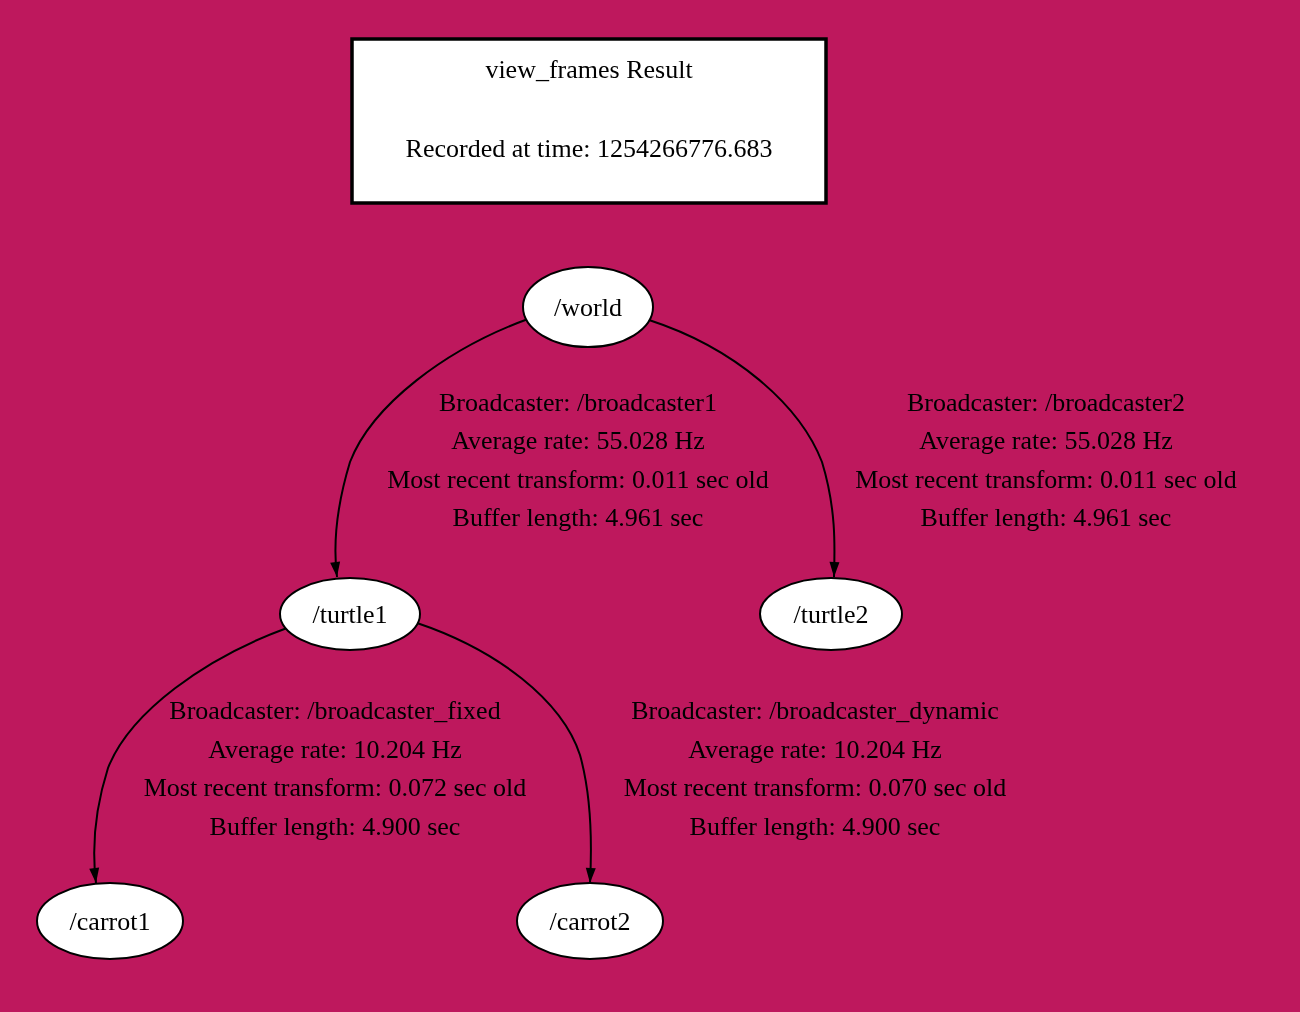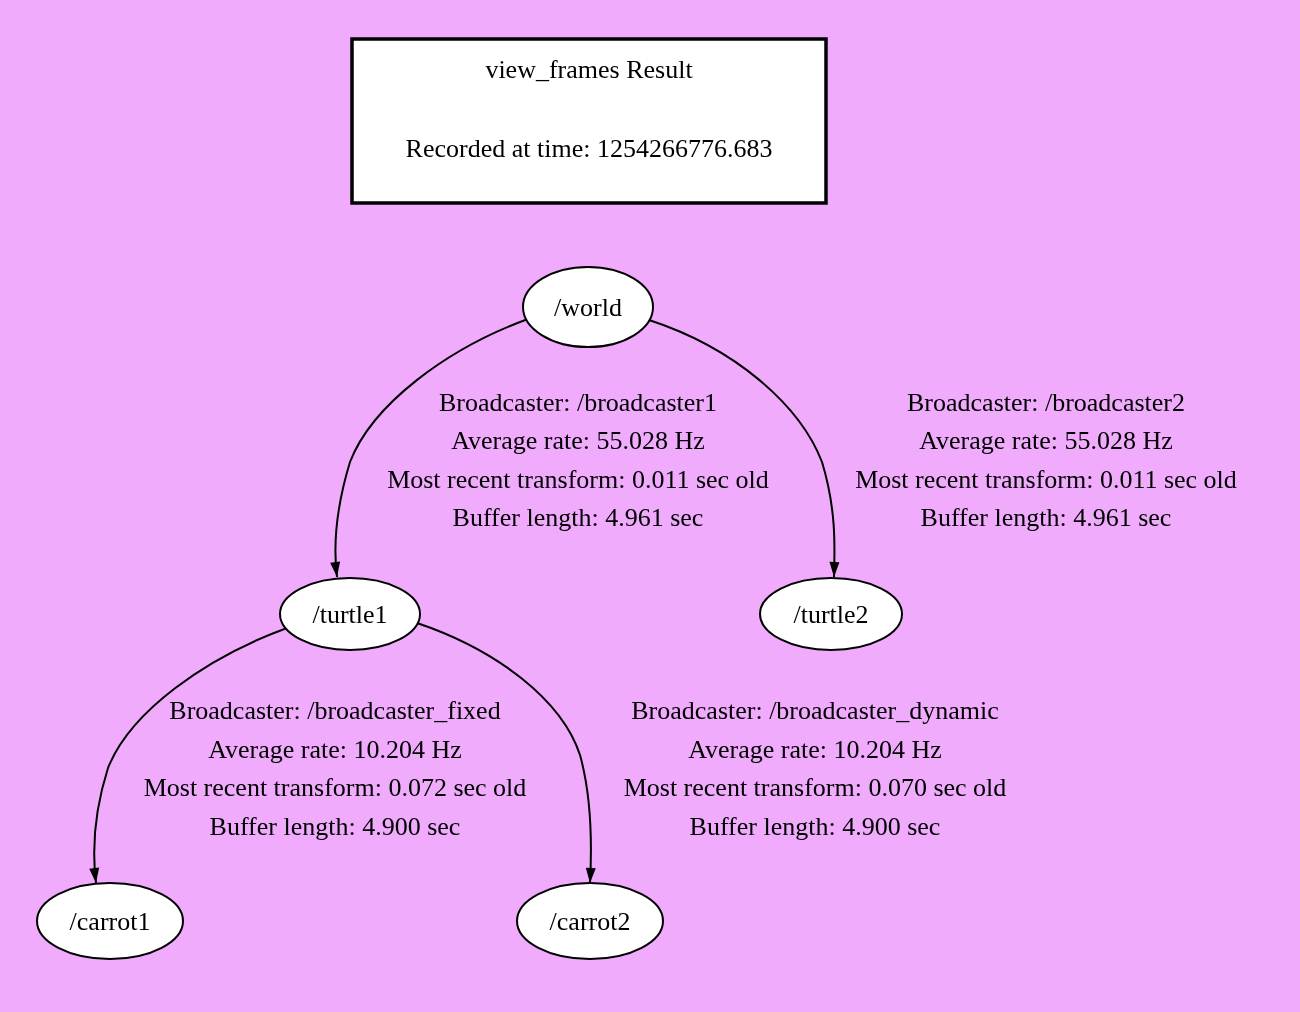--- a/index.html
+++ b/index.html
@@ -1,20 +1,20 @@
 <!DOCTYPE html>
 <html><head>
 <meta charset="utf-8">
 <style>
   html, body { margin: 0; padding: 0; background: #ffffff; }
   .canvas {
     position: relative;
     width: 1300px;
     height: 1012px;
-    background: #f0abfc;
+    background: #be185d;
     font-family: "Liberation Serif", "DejaVu Serif", serif;
     overflow: hidden;
   }
   svg.graph { position: absolute; left: 0; top: 0; }
   svg.graph text {
     font-family: "Liberation Serif", "DejaVu Serif", serif;
     font-size: 26px;
     fill: #000000;
   }
   .edge-path { fill: none; stroke: #000000; stroke-width: 2; }

